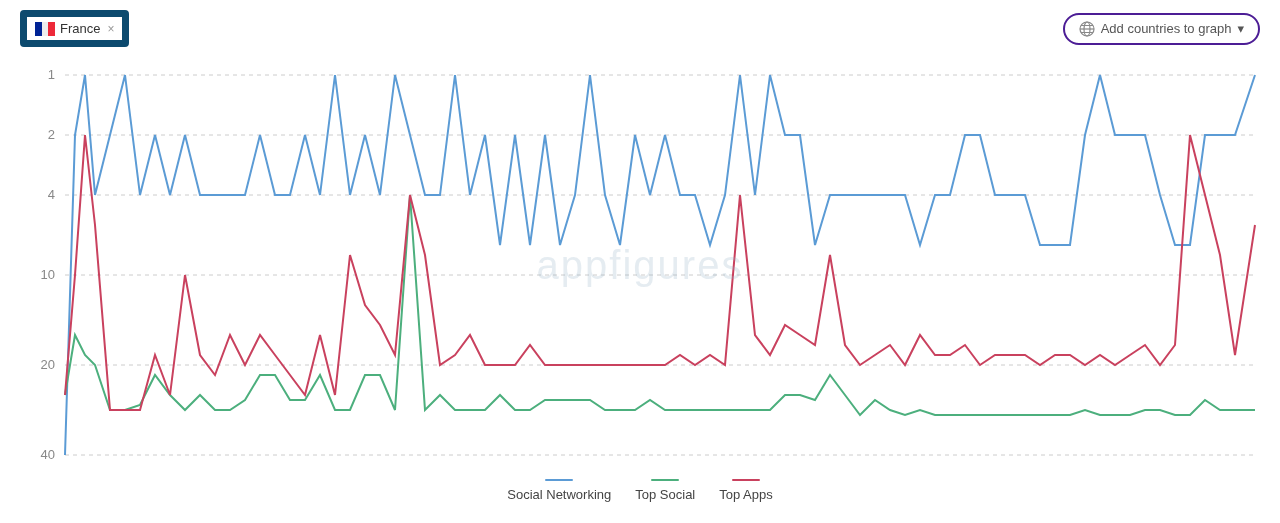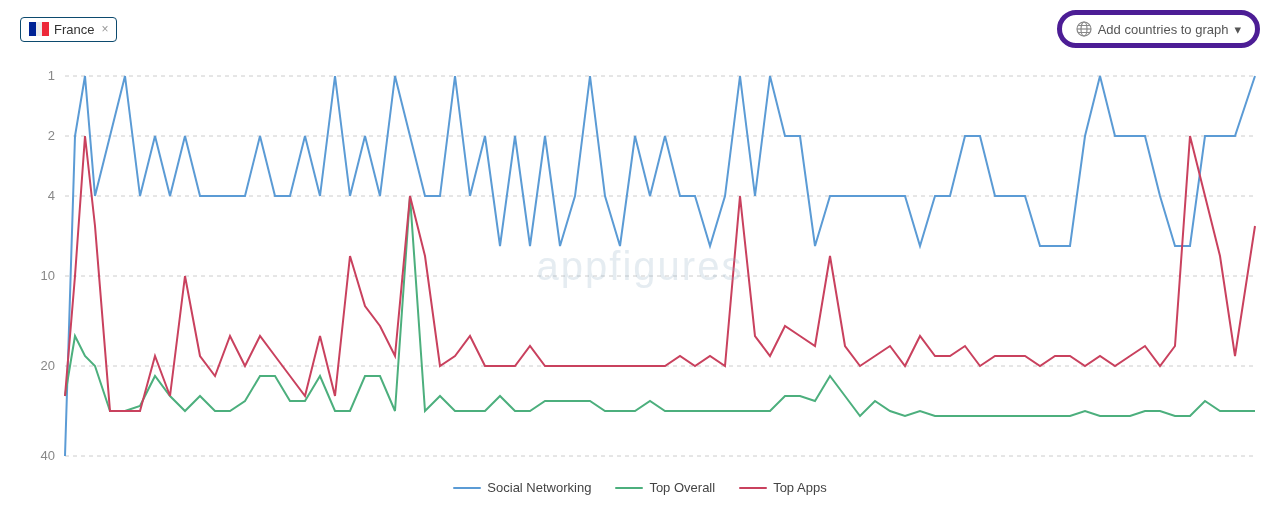--- a/index.html
+++ b/index.html
@@ -19,21 +19,21 @@
     .header {
       display: flex;
       justify-content: space-between;
       align-items: center;
       margin-bottom: 8px;
     }
     .country-tag {
       display: flex;
       align-items: center;
       gap: 5px;
-      border: 1px solid #0c4a6e;
+      border: 7px solid #0c4a6e;
       border-radius: 4px;
       padding: 4px 8px;
       font-size: 13px;
       color: #333;
       background: #fff;
       cursor: pointer;
     }
     .country-flag {
       width: 20px;
       height: 14px;
@@ -42,21 +42,21 @@
     .close-btn {
       color: #999;
       font-size: 12px;
       cursor: pointer;
       margin-left: 2px;
     }
     .add-countries-btn {
       display: flex;
       align-items: center;
       gap: 6px;
-      border: 5px solid #4c1d95;
+      border: 2px solid #4c1d95;
       border-radius: 20px;
       padding: 6px 14px;
       font-size: 13px;
       color: #555;
       background: #fff;
       cursor: pointer;
     }
     .globe-icon {
       width: 16px;
       height: 16px;
@@ -88,20 +88,21 @@
       align-items: center;
       gap: 24px;
       margin-top: 4px;
       font-size: 13px;
       color: #444;
     }
     .legend-item {
       display: flex;
       align-items: center;
       gap: 6px;
+      flex-direction: column;
     }
     .legend-line {
       width: 28px;
       height: 2px;
       border-radius: 1px;
     }
   </style>
 </head>
 <body>
 
@@ -193,20 +194,20 @@
     </svg>
   </div>
 
   <div class="legend">
     <div class="legend-item">
       <div class="legend-line" style="background-color: #5b9bd5;"></div>
       <span>Social Networking</span>
     </div>
     <div class="legend-item">
       <div class="legend-line" style="background-color: #4caf7d;"></div>
-      <span>Top Overall</span>
+      <span>Top Social</span>
     </div>
     <div class="legend-item">
       <div class="legend-line" style="background-color: #c9415e;"></div>
       <span>Top Apps</span>
     </div>
   </div>
 </div>
 
 </body></html>

